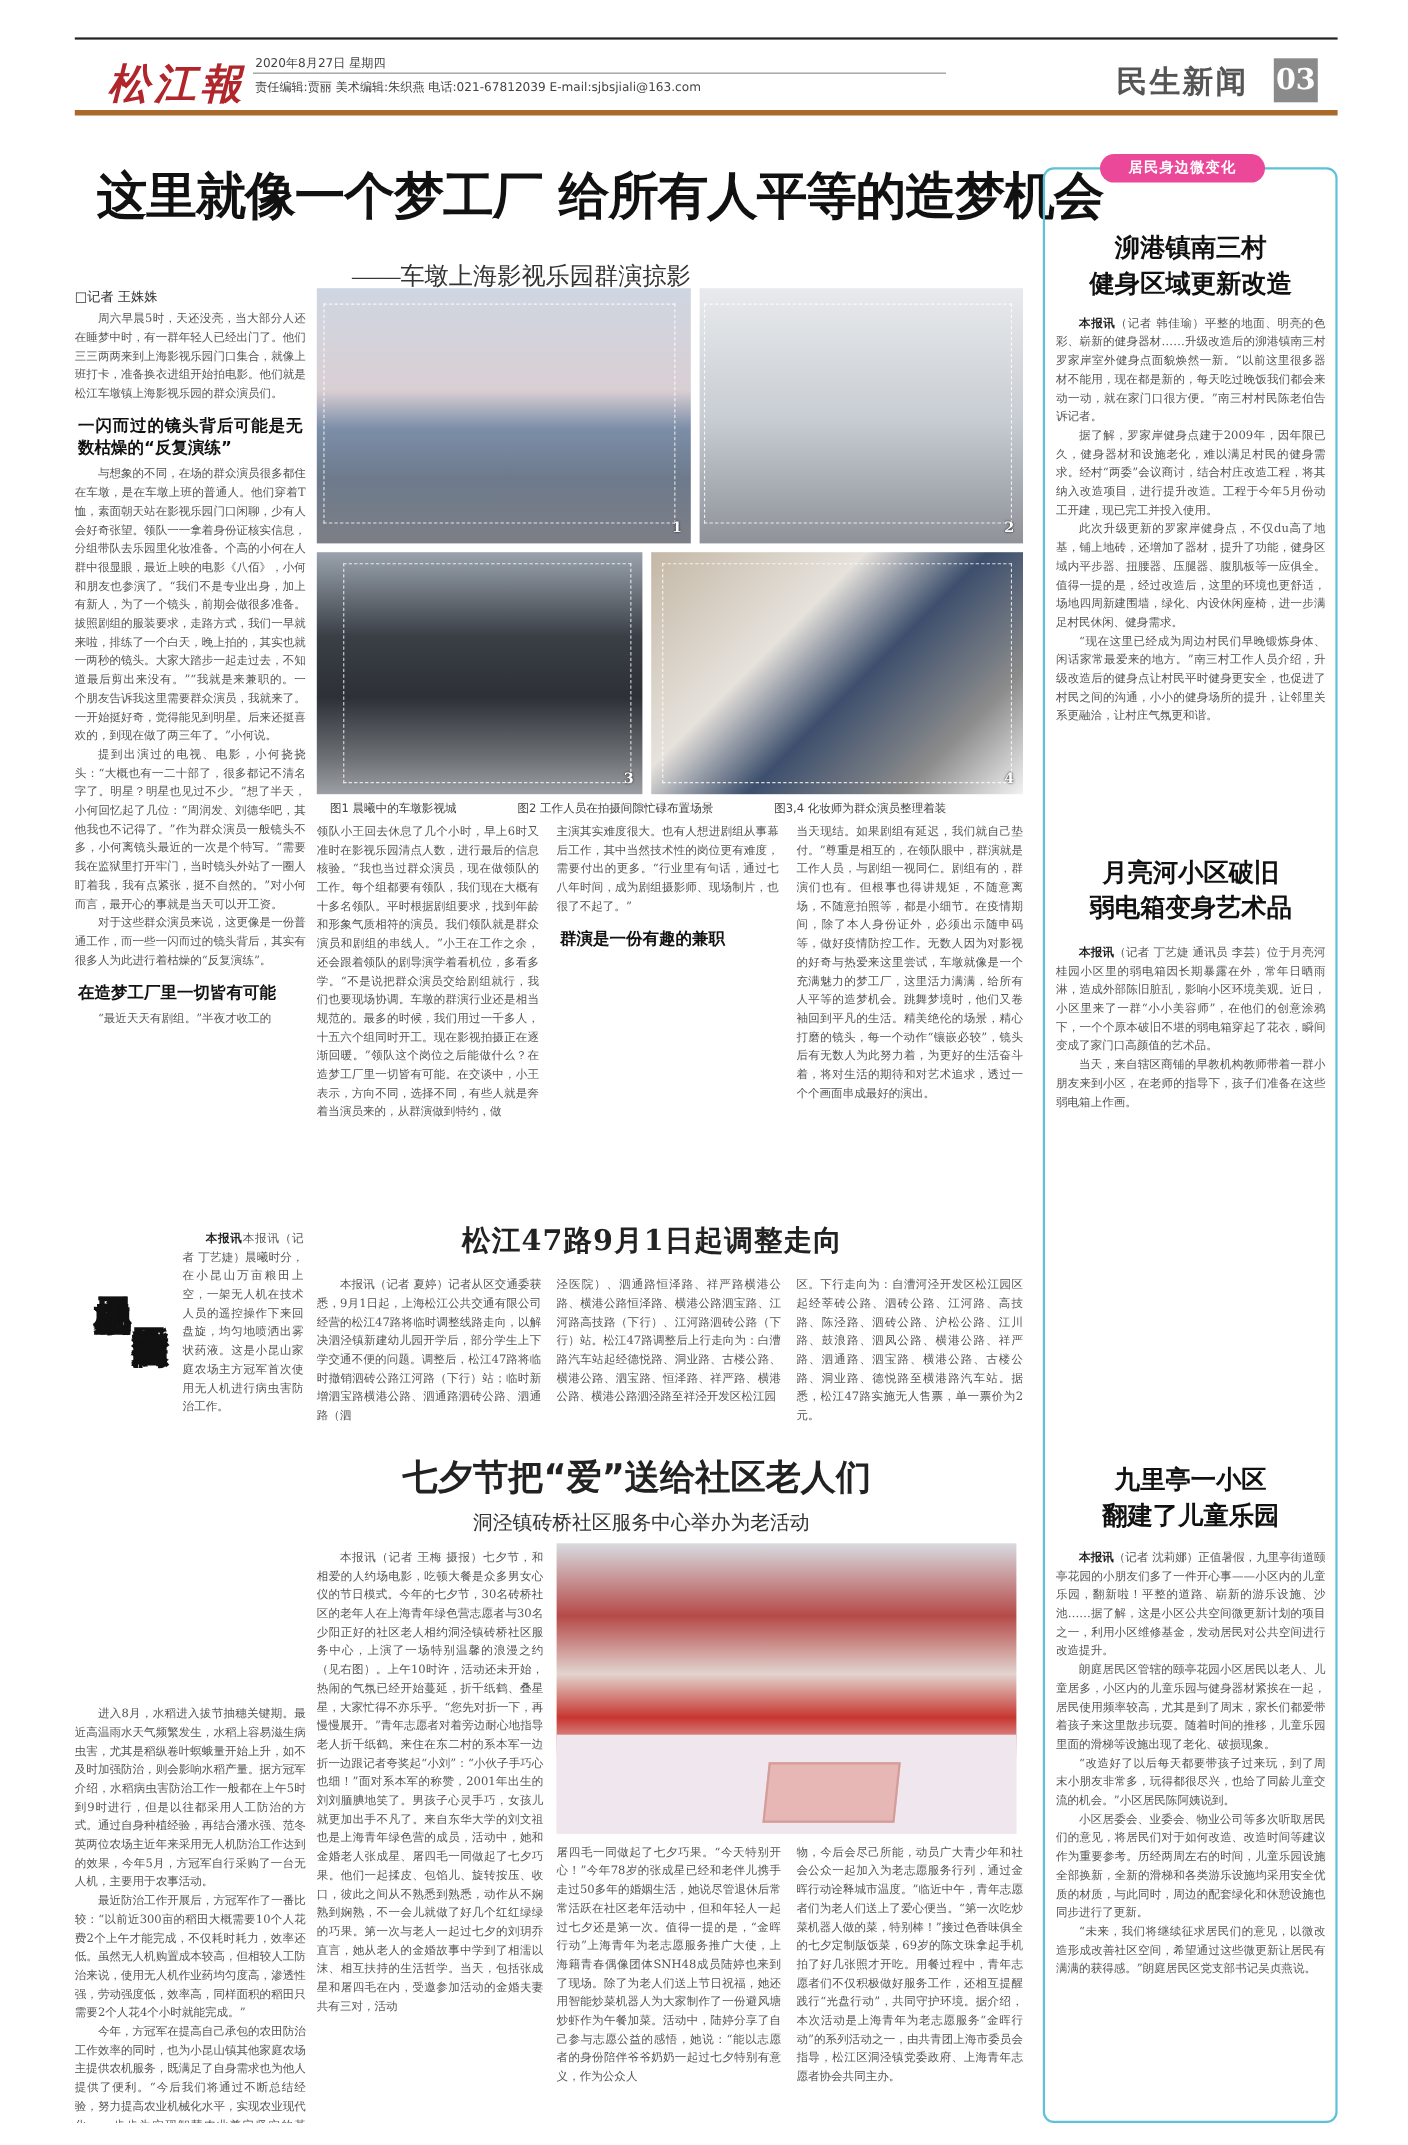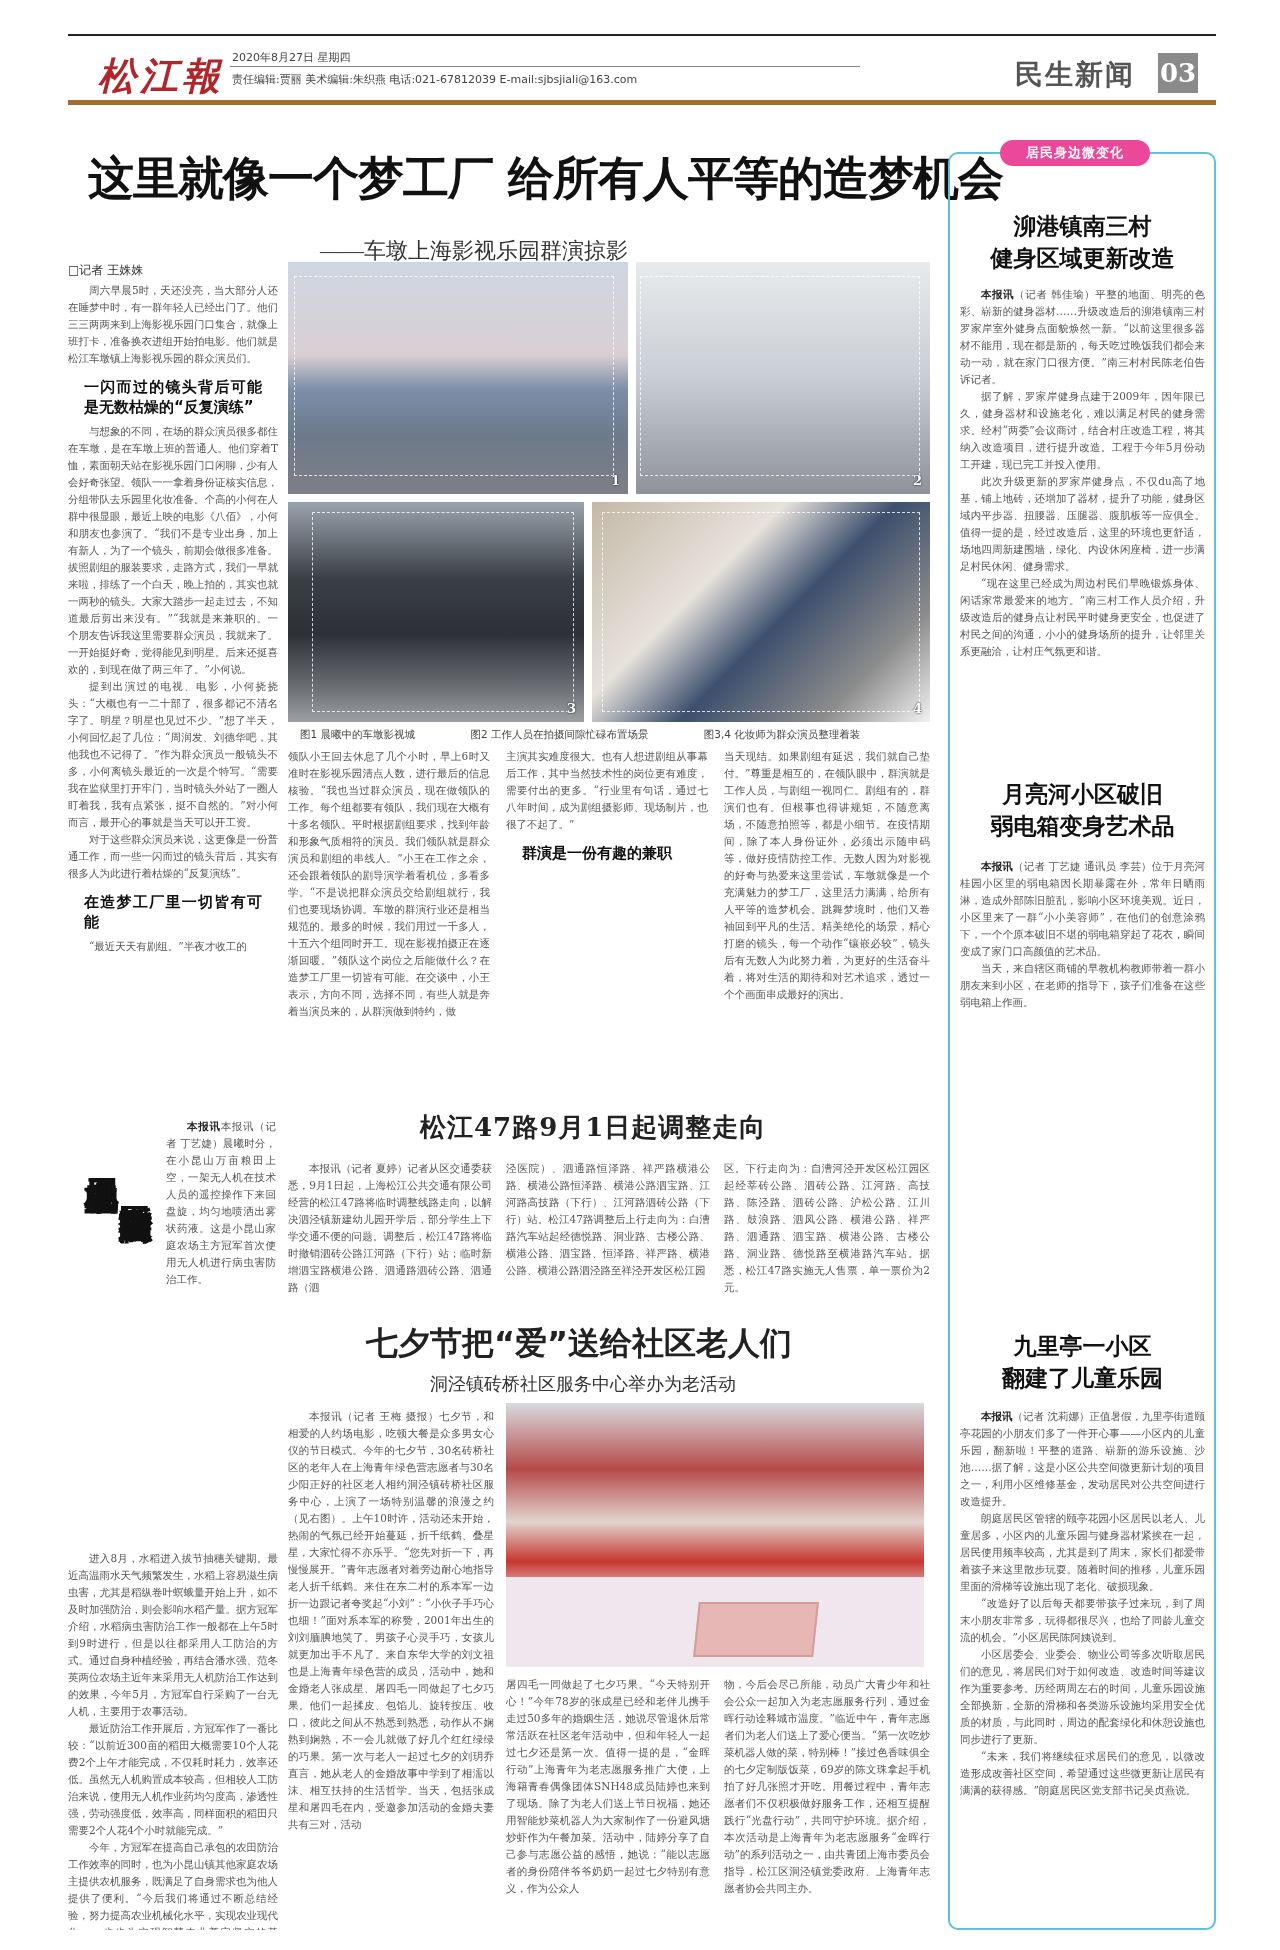--- a/index.html
+++ b/index.html
@@ -14,21 +14,21 @@
   .section-title { left: 1015px; top: 56px; font-size: 28px; font-weight: bold; color: #555; letter-spacing: 2px; }
   .page-num { left: 1158px; top: 53px; width: 40px; height: 40px; background: #8a8a8a; color: #fff; font-size: 26px; font-weight: bold; text-align: center; line-height: 40px; }
   .brown-rule { left: 68px; top: 100px; width: 1148px; height: 5px; background: #a8692a; }
 
   .headline { left: 88px; top: 148px; font-family: "DejaVu Sans", sans-serif; font-weight: bold; font-size: 46px; color: #111; letter-spacing: -1px; white-space: nowrap; }
   .subhead { left: 320px; top: 220px; font-family: Liberation Serif, serif; font-size: 22px; color: #333; white-space: nowrap; margin-top: 16px; }
   .byline { left: 68px; top: 262px; font-family: "DejaVu Sans", sans-serif; font-size: 12px; color: #333; }
 
   .col { position: absolute; font-size: 10.5px; line-height: 17px; color: #555; text-align: justify; overflow: hidden; }
   .col p { text-indent: 2em; margin-bottom: 0; }
-  .sub-h { font-family: "DejaVu Sans", sans-serif; font-weight: bold; font-size: 15px; line-height: 20px; color: #111; margin: 10px 16px 6px; }
+  .sub-h { font-family: "DejaVu Sans", sans-serif; font-weight: bold; font-size: 15px; line-height: 20px; color: #111; margin: 10px 3px 6px; }
 
   .photo-grid { left: 288px; top: 262px; width: 642px; height: 460px; }
   .photo { position: absolute; overflow: hidden; }
   .photo .num { position: absolute; right: 8px; bottom: 6px; color: #fff; font-size: 13px; font-weight: bold; text-shadow: 0 0 2px #000; }
   .photo .dash { position: absolute; border: 1px dashed rgba(255,255,255,0.8); }
   .ph1 { left: 0; top: 0; width: 340px; height: 232px; background: linear-gradient(180deg, #cfd6e2 0%, #d9cfd3 40%, #7c8ea8 55%, #6d7a8c 75%, #7d7f86 100%); }
   .ph2 { left: 348px; top: 0; width: 294px; height: 232px; background: linear-gradient(180deg, #e8eaec 0%, #c9ced4 50%, #a5aab0 80%, #8f9298 100%); }
   .ph3 { left: 0; top: 240px; width: 296px; height: 220px; background: linear-gradient(180deg, #9aa3ad 0%, #3a3f46 35%, #2d3036 60%, #6d7075 85%, #9c9fa3 100%); }
   .ph4 { left: 304px; top: 240px; width: 338px; height: 220px; background: linear-gradient(135deg, #c4b8a6 0%, #e6e2dc 35%, #3d4f6d 55%, #8c8c8c 80%, #f2f2f2 100%); }
   .caption { left: 300px; top: 728px; font-family: "DejaVu Sans", sans-serif; font-size: 10.5px; color: #444; white-space: nowrap; word-spacing: 24px; }

